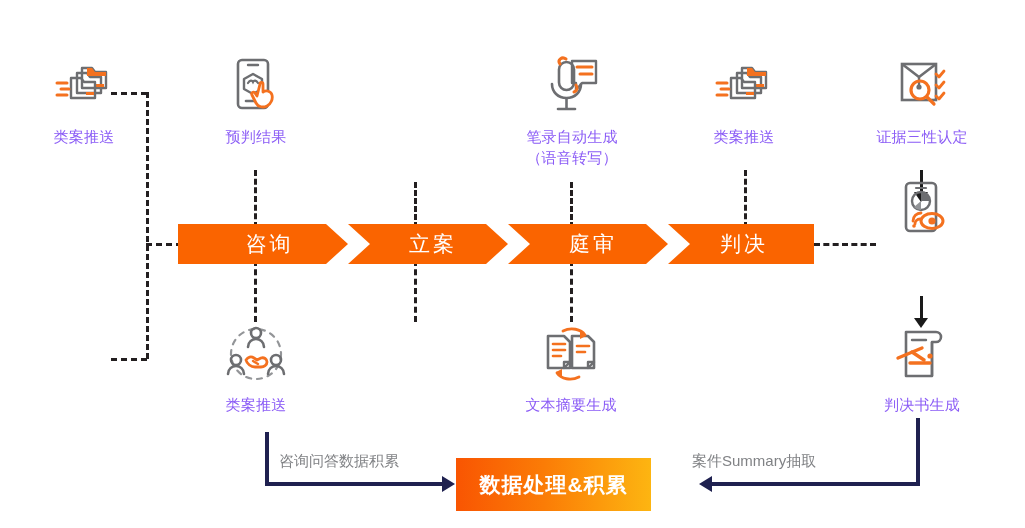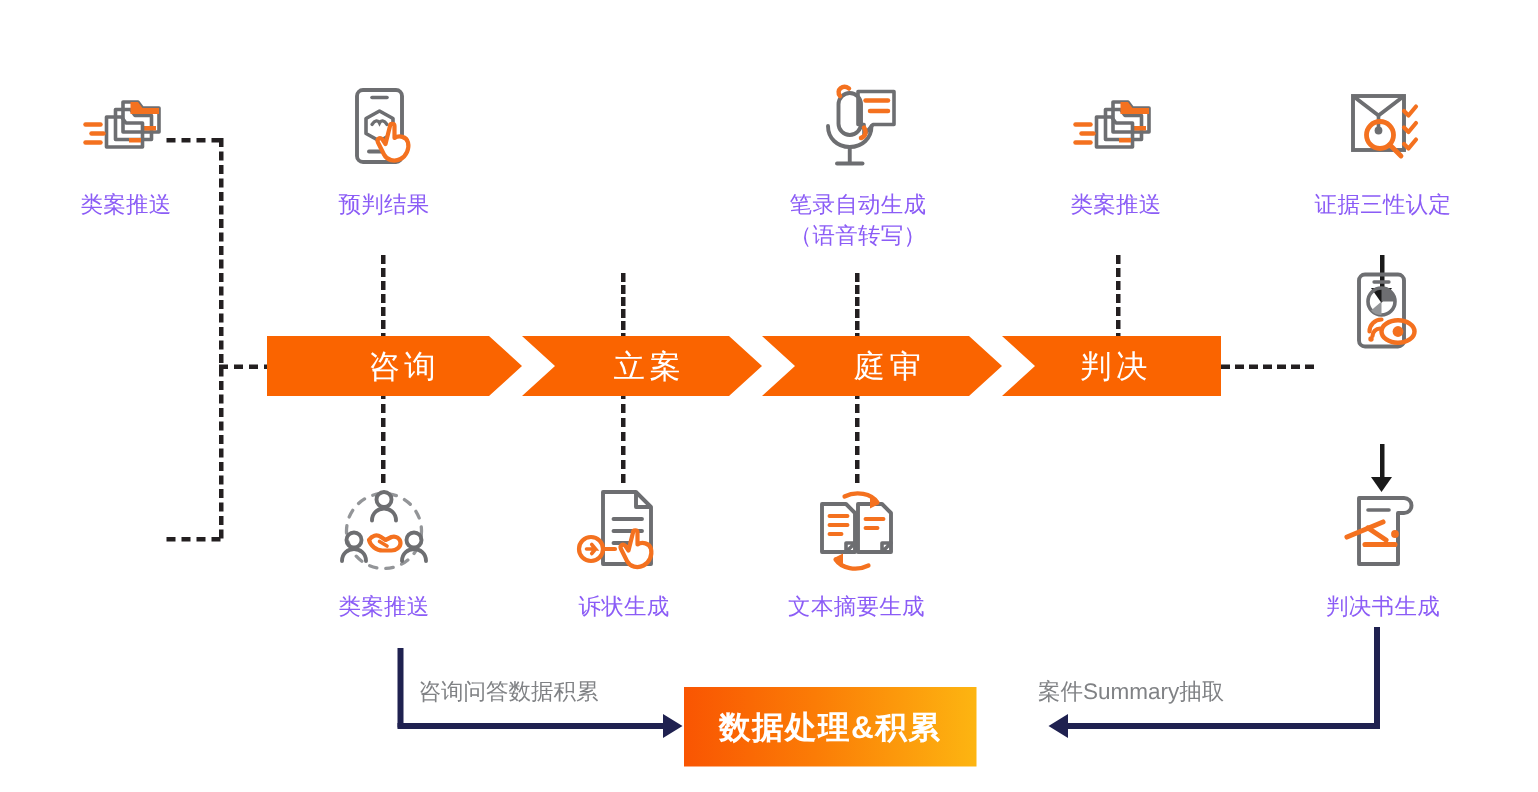--- a/index.html
+++ b/index.html
@@ -250,36 +250,20 @@
         <path d="M4 52c0-5 4-8 8-8s8 3 8 8"></path>
         <circle cx="52" cy="38" r="5"></circle>
         <path d="M44 52c0-5 4-8 8-8s8 3 8 8"></path>
       </g>
       <path d="M22 38c2-3 5-4 8-2l3 2 4-2c3-1 6 1 6 4 0 3-3 5-6 5h-6c-4 0-8-3-9-7z" fill="#ffffff" stroke="#F4711F" stroke-width="2.8" stroke-linejoin="round"></path>
       <path d="M29 39l5 3" stroke="#F4711F" stroke-width="2.4" stroke-linecap="round"></path>
     </svg>
     <div class="cap">类案推送</div>
   </div>
 
-  <div class="node" style="left:364px;top:322px;width:104px;">
-    <svg class="ico" viewBox="0 0 64 64">
-      <path d="M18 6h22l10 10v38H18z" fill="none" stroke="#6D6E71" stroke-width="2.6" stroke-linejoin="round"></path>
-      <path d="M40 6v10h10" fill="none" stroke="#6D6E71" stroke-width="2.6" stroke-linejoin="round"></path>
-      <g stroke="#6D6E71" stroke-width="2.6" stroke-linecap="round">
-        <line x1="25" y1="24" x2="44" y2="24"></line>
-        <line x1="25" y1="32" x2="44" y2="32"></line>
-        <line x1="25" y1="40" x2="36" y2="40"></line>
-      </g>
-      <circle cx="10" cy="44" r="8" fill="none" stroke="#F4711F" stroke-width="2.8"></circle>
-      <path d="M7 44h6l-2.5-3M13 44l-2.5 3" stroke="#F4711F" stroke-width="2.4" fill="none" stroke-linecap="round"></path>
-      <line x1="18" y1="44" x2="26" y2="44" stroke="#F4711F" stroke-width="2.8" stroke-linecap="round"></line>
-      <path d="M38 33c0-2 3-2 3 0v8c3-2 8-1 9 3 1 4-1 9-5 11-4 2-9 1-11-3l-4-8c-1-2 1-4 3-2l2 3z" fill="#ffffff" stroke="#F4711F" stroke-width="2.8" stroke-linejoin="round" stroke-linecap="round"></path>
-    </svg>
-    <div class="cap">诉状生成</div>
-  </div>
 
   <div class="node" style="left:862px;top:322px;width:120px;">
     <svg class="ico" viewBox="0 0 64 64">
       <path d="M16 10h30a5 5 0 0 1 0 10h-4v34H16z" fill="none" stroke="#6D6E71" stroke-width="2.6" stroke-linejoin="round"></path>
       <path d="M42 20v34" fill="none" stroke="#6D6E71" stroke-width="2.4"></path>
       <g stroke="#6D6E71" stroke-width="2.4" stroke-linecap="round">
         <line x1="22" y1="18" x2="36" y2="18"></line>
       </g>
       <g stroke="#F4711F" stroke-width="3.4" stroke-linecap="round">
         <line x1="8" y1="36" x2="32" y2="26"></line>

